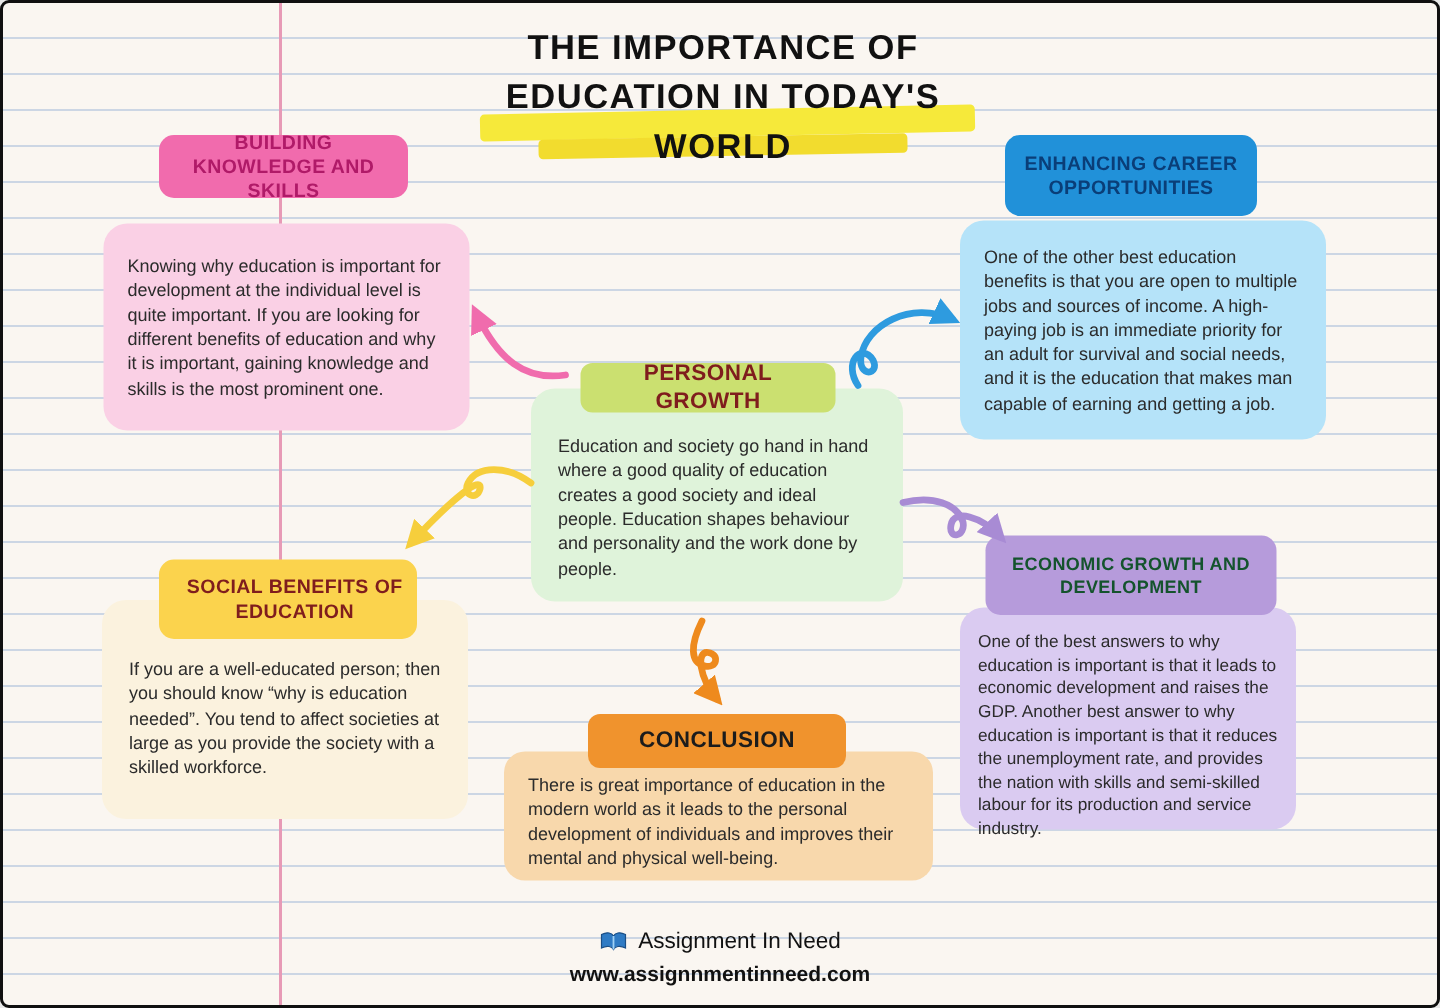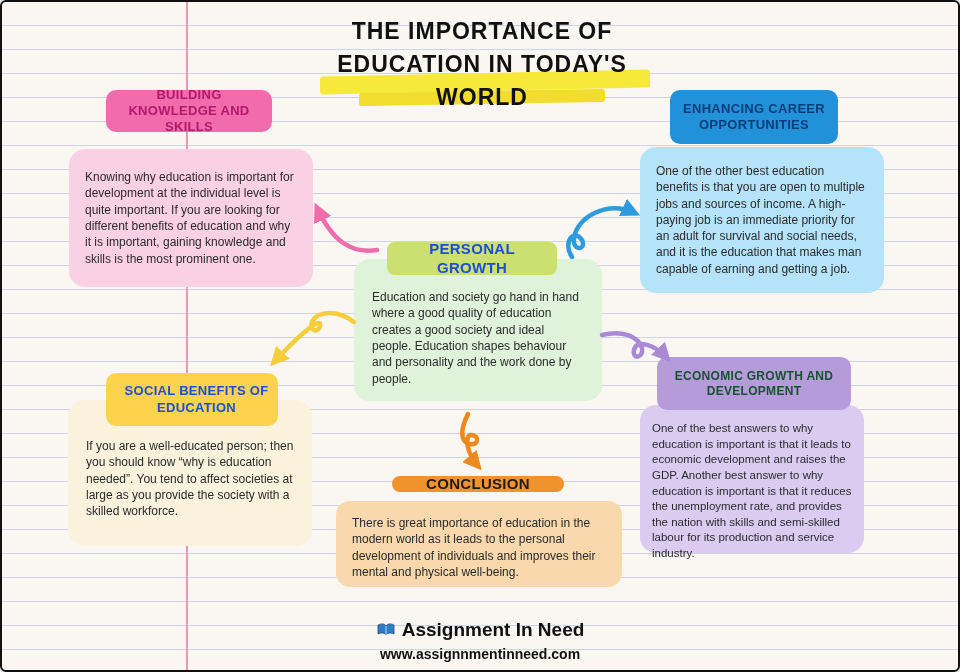--- a/index.html
+++ b/index.html
@@ -64,54 +64,54 @@
                 background: #fad0e5; padding: 12px 16px; }
 
   
   .h-career { left: 668px; top: 88px; width: 168px; height: 54px;
               background: #2191d9; color: #0a3e78; font-size: 13px; }
   .b-career { left: 638px; top: 145px; width: 244px; height: 146px;
               background: #b5e3f9; padding: 12px 16px; }
 
   
   .h-personal { left: 385px; top: 240px; width: 170px; height: 33px;
-                background: #cbe070; color: #1d4ed8; font-size: 15px;
+                background: #cbe070; color: #7f1d1d; font-size: 15px;
                 border-radius: 8px; }
   .b-personal { left: 352px; top: 257px; width: 248px; height: 142px;
                 background: #dff3da; padding: 26px 18px 10px; }
 
   
   .h-social { left: 104px; top: 371px; width: 172px; height: 53px;
-              background: #fbd34d; color: #1d4ed8; font-size: 13px; padding-left: 17px; }
+              background: #fbd34d; color: #7f1d1d; font-size: 13px; padding-left: 17px; }
   .b-social { left: 66px; top: 398px; width: 244px; height: 146px;
               background: #fbf2de; padding: 38px 18px 10px; align-items: flex-start; }
 
   
   .h-economic { left: 655px; top: 355px; width: 194px; height: 53px;
                 background: #b69bdb; color: #14532d; font-size: 12px; }
   .b-economic { left: 638px; top: 403px; width: 224px; height: 148px;
                 background: #dacbf1; padding: 16px 12px 20px; align-items: flex-start; }
   .b-economic .body-text { font-size: 11.5px; }
 
   
-  .h-conclusion { left: 390px; top: 474px; width: 172px; height: 16px;
+  .h-conclusion { left: 390px; top: 474px; width: 172px; height: 36px;
                   background: #f0932d; color: #1c1c1c; font-size: 15px;
                   border-radius: 8px; }
   .b-conclusion { left: 334px; top: 499px; width: 286px; height: 86px;
                   background: #f8d8ac; padding: 14px 16px 6px;
                   align-items: flex-start; border-radius: 14px; }
 
   
   .arrows { position: absolute; left: 0; top: 0; z-index: 6; pointer-events: none; }
 
   
   .footer { position: absolute; left: 0; right: 0; top: 617px;
             text-align: center; z-index: 3; }
   .brand-row { display: flex; align-items: center; justify-content: center; gap: 6px; }
-  .brand-name { font-size: 19px; font-weight: 700; color: #111; }
+  .brand-name { font-size: 15px; font-weight: 400; color: #111; }
   .website { margin-top: 5px; font-size: 14px; font-weight: 700; color: #111; }
 </style>
 </head>
 <body>
 
 <div class="page">
 
   <div class="margin-line"></div>
 
   <div class="hl hl1"></div>

